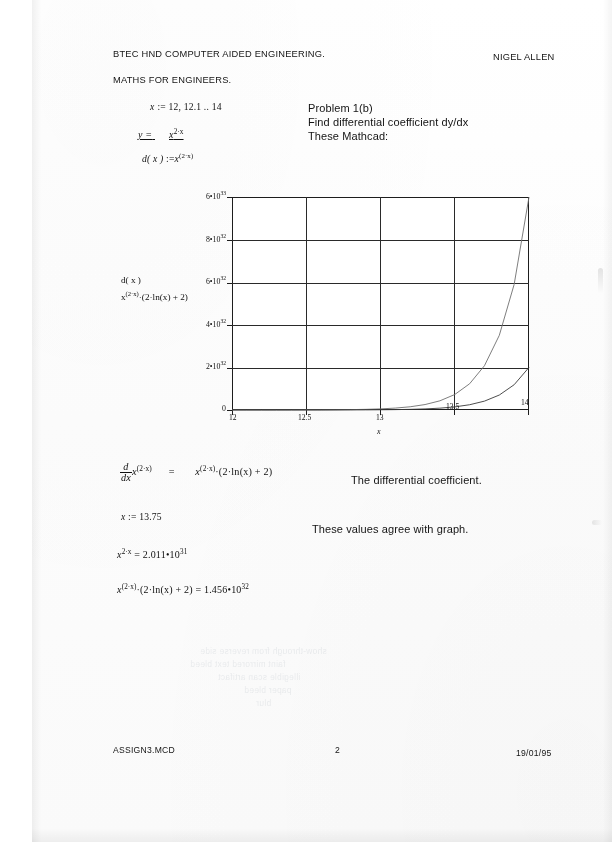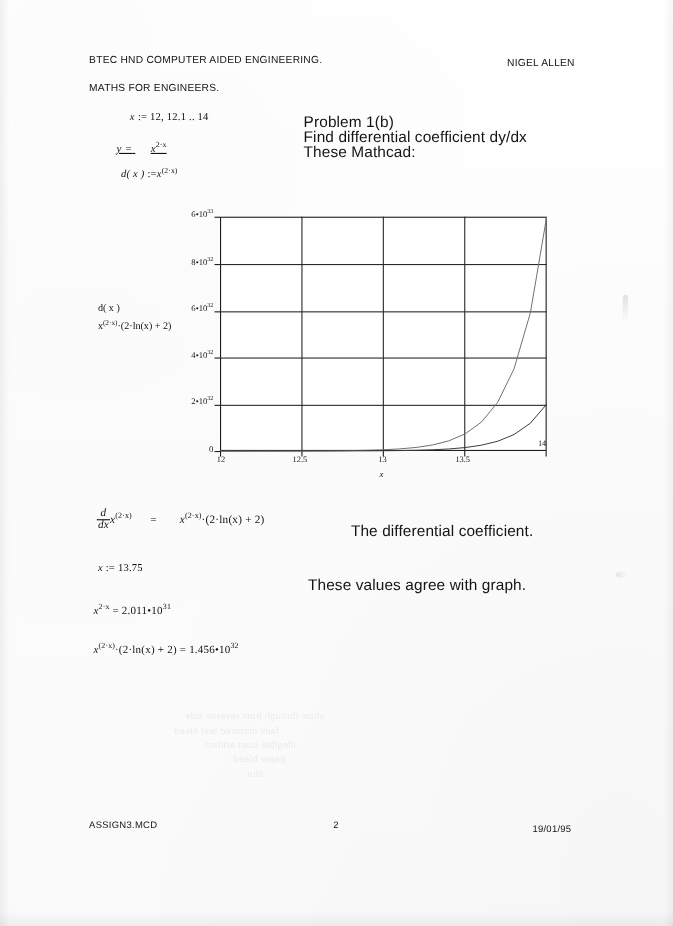--- a/index.html
+++ b/index.html
@@ -13,20 +13,21 @@
     position: relative;
     overflow: hidden;
     font-family: "Liberation Sans", sans-serif;
     color: #1a1a1a;
     -webkit-font-smoothing: antialiased;
   }
   .page {
     position: absolute;
     inset: 0;
     background: #fdfdfd;
+    margin-left: 32px;
   }
   
   .paper-tint {
     position: absolute;
     inset: 0;
     background:
       radial-gradient(ellipse at 12% 8%, rgba(0,0,0,0.012), rgba(0,0,0,0) 55%),
       radial-gradient(ellipse at 92% 94%, rgba(0,0,0,0.016), rgba(0,0,0,0) 60%),
       linear-gradient(180deg, #ffffff 0%, #fcfcfc 50%, #fafafa 100%);
     pointer-events: none;
@@ -40,21 +41,21 @@
 
   .abs { position: absolute; }
 
   .hdr {
     font-size: 9.3px;
     letter-spacing: 0.22px;
     color: #141414;
     white-space: nowrap;
   }
   .body-txt {
-    font-size: 14px;
+    font-size: 11px;
     color: #141414;
     white-space: nowrap;
     letter-spacing: 0.1px;
   }
   .foot {
     font-size: 8.6px;
     letter-spacing: 0.25px;
     color: #141414;
     white-space: nowrap;
   }
@@ -250,21 +251,21 @@
     <svg class="curves" width="612" height="440">
 
       <path id="curve-derivative" fill="none" stroke="#6f6f6f" stroke-width="0.9" d="M200.00 409.99 L214.85 409.99 L229.70 409.98 L244.55 409.97 L259.40 409.95 L274.25 409.92 L289.10 409.86 L303.95 409.77 L318.80 409.61 L333.65 409.34 L348.50 408.88 L363.35 408.09 L378.20 406.78 L393.05 404.56 L407.90 400.82 L422.75 394.53 L437.60 383.77 L452.45 365.72 L467.30 335.34 L482.15 284.44 L497.00 197.00"></path>
 
       <path id="curve-dx" fill="none" stroke="#3a3a3a" stroke-width="0.9" d="M200.00 410.00 L214.85 410.00 L229.70 410.00 L244.55 409.99 L259.40 409.99 L274.25 409.98 L289.10 409.97 L303.95 409.95 L318.80 409.92 L333.65 409.87 L348.50 409.77 L363.35 409.62 L378.20 409.35 L393.05 408.90 L407.90 408.16 L422.75 406.88 L437.60 404.74 L452.45 401.13 L467.30 395.04 L482.15 384.73 L497.00 367.40"></path>
     </svg>
 
     <div class="xtick-lbl" style="left:197px; top:413px;">12</div>
     <div class="xtick-lbl" style="left:266px; top:413px;">12.5</div>
     <div class="xtick-lbl" style="left:344px; top:413px;">13</div>
-    <div class="xtick-lbl" style="left:414px; top:413px;">13.5</div>
+    <div class="xtick-lbl" style="left:414px; top:402px;">13.5</div>
     <div class="xtick-lbl" style="left:489px; top:398px;">14</div>
 
     <div class="xaxis-name" style="left:345px; top:427px;">x</div>
   </div>
 
   <div class="abs math" style="left:88px; top:462px; font-size:10.2px;">
     <span class="frac">
       <span class="num v">d</span>
       <span class="den v">dx</span>
     </span><span class="v">x</span><sup>(2·x)</sup>

